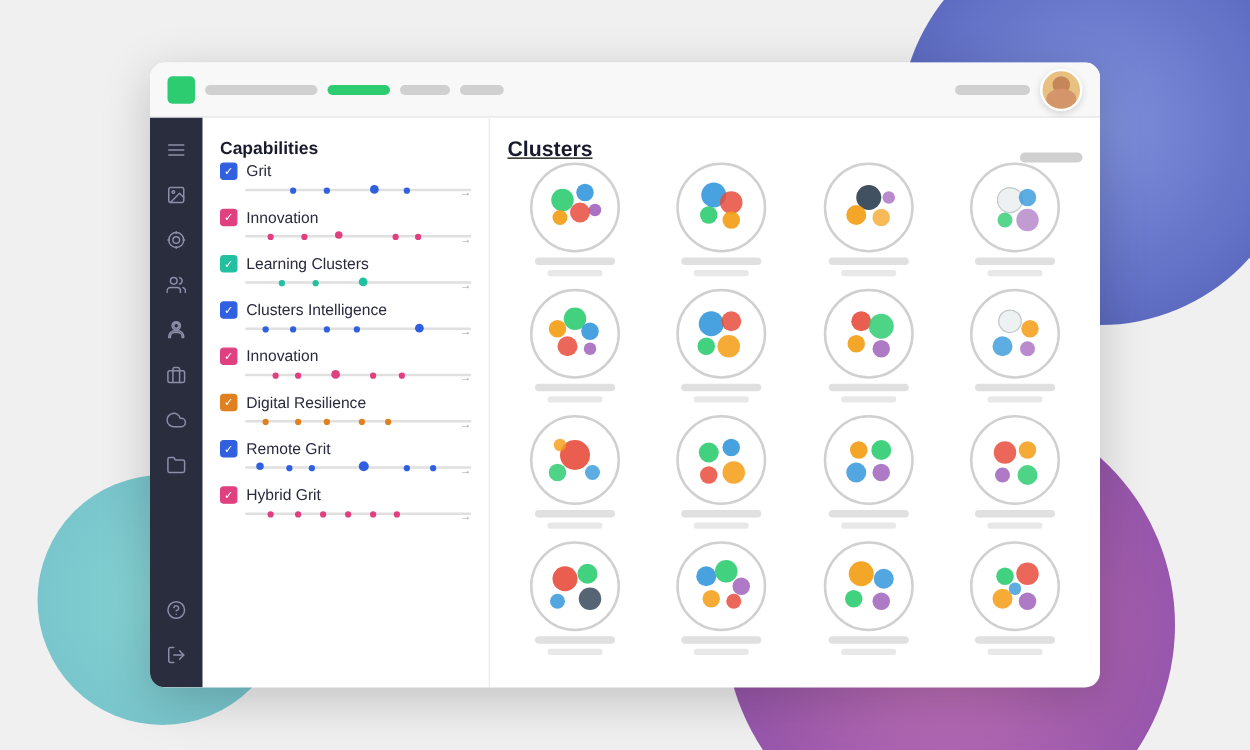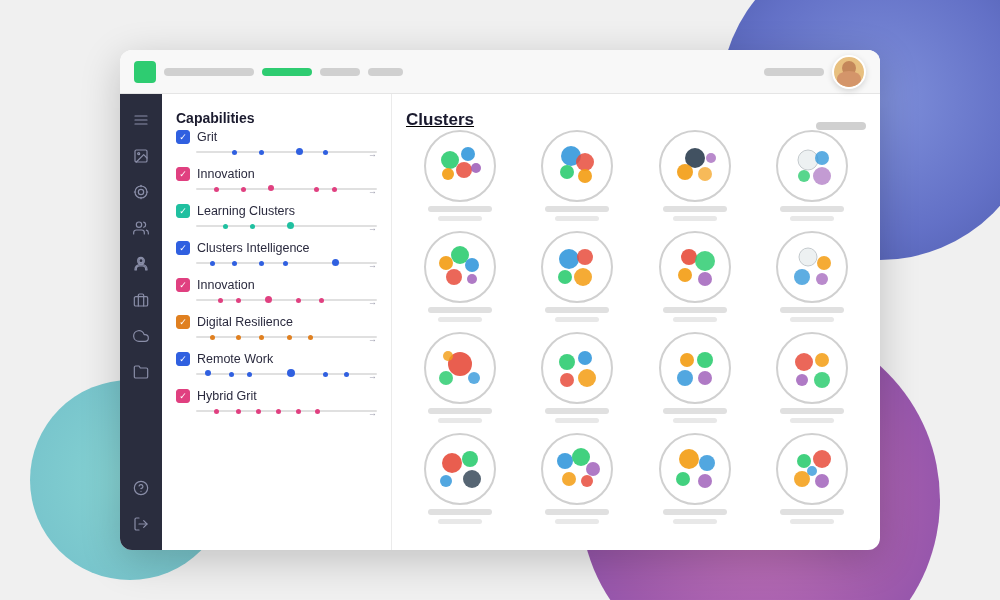--- a/index.html
+++ b/index.html
@@ -541,21 +541,21 @@
             </div>
             <span class="cap-arrow">→</span>
           </div>
         </div>
 
         <div class="capability-item">
           <div class="cap-header">
             <div class="cap-checkbox blue">
                 <span class="cap-check-mark">✓</span>
               </div>
-            <span class="cap-name">Remote Work</span>
+            <span class="cap-name">Remote Grit</span>
           </div>
           <div class="cap-slider">
             <div class="cap-track"></div>
             <div class="cap-dots">
               <div class="cap-dot" style="background:#3060e0;width:6px;height:6px;left:5%;top:1px;"></div>
               <div class="cap-dot" style="background:#3060e0;width:5px;height:5px;left:18%;"></div>
               <div class="cap-dot" style="background:#3060e0;width:5px;height:5px;left:28%;"></div>
               <div class="cap-dot" style="background:#3060e0;width:8px;height:8px;left:50%;top:0px;"></div>
               <div class="cap-dot" style="background:#3060e0;width:5px;height:5px;left:70%;"></div>
               <div class="cap-dot" style="background:#3060e0;width:5px;height:5px;left:82%;"></div>

